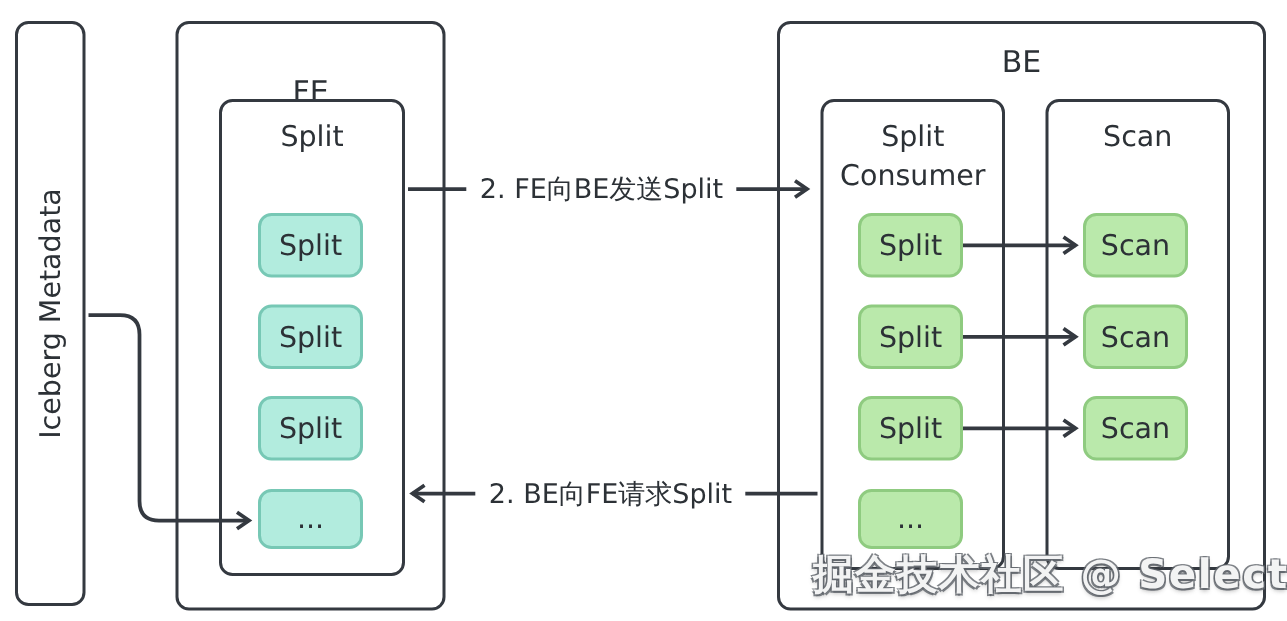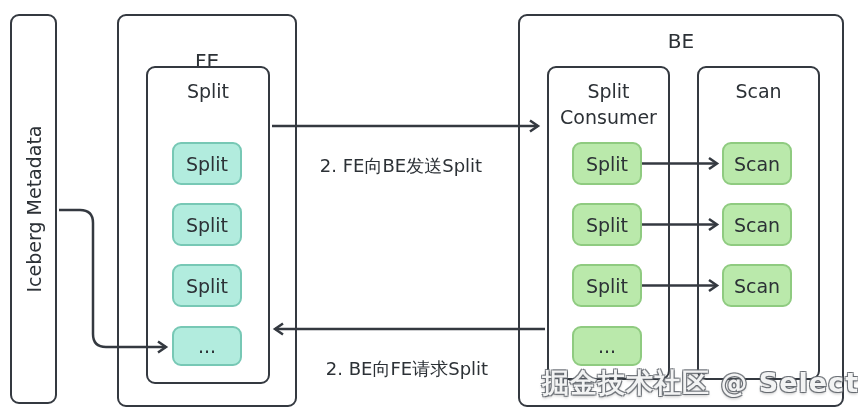--- a/index.html
+++ b/index.html
@@ -25,21 +25,21 @@
   .chip.cyan{background:var(--cyan-fill);border:2px solid var(--cyan-border);}
   .chip.green{background:var(--green-fill);border:2px solid var(--green-border);}
   .chip.dots{height:40px;}
 
   .vlabel-wrap{position:absolute;left:0;top:0;width:100%;height:100%;}
   .vlabel{position:absolute;left:50%;top:50%;transform:translate(-50%,-50%) rotate(-90deg);white-space:nowrap;font-size:19px;font-weight:500;color:var(--text);}
 
   svg.wires{position:absolute;left:0;top:0;width:858px;height:414px;pointer-events:none;z-index:5;}
   svg.wires path{stroke:var(--line);stroke-width:2.5;fill:none;}
 
-  .msg-label{position:absolute;transform:translate(-50%,-50%);background:var(--bg);padding:0 9px;font-size:18px;font-weight:500;white-space:nowrap;color:var(--text);z-index:6;margin-top:40px;}
+  .msg-label{position:absolute;transform:translate(-50%,-50%);background:var(--bg);padding:0 9px;font-size:18px;font-weight:500;white-space:nowrap;color:var(--text);z-index:6;}
 
   .watermark{position:absolute;left:542px;top:365px;z-index:8;font-size:27px;font-weight:600;letter-spacing:1px;white-space:nowrap;
     color:rgba(255,255,255,.92);
     text-shadow:-1px -1px 0 rgba(96,101,107,.8),1px -1px 0 rgba(96,101,107,.8),-1px 1px 0 rgba(96,101,107,.8),1px 1px 0 rgba(96,101,107,.8),0 2px 3px rgba(70,70,70,.35);}
 </style>
 </head>
 <body>
 
 <div class="stage">
 

